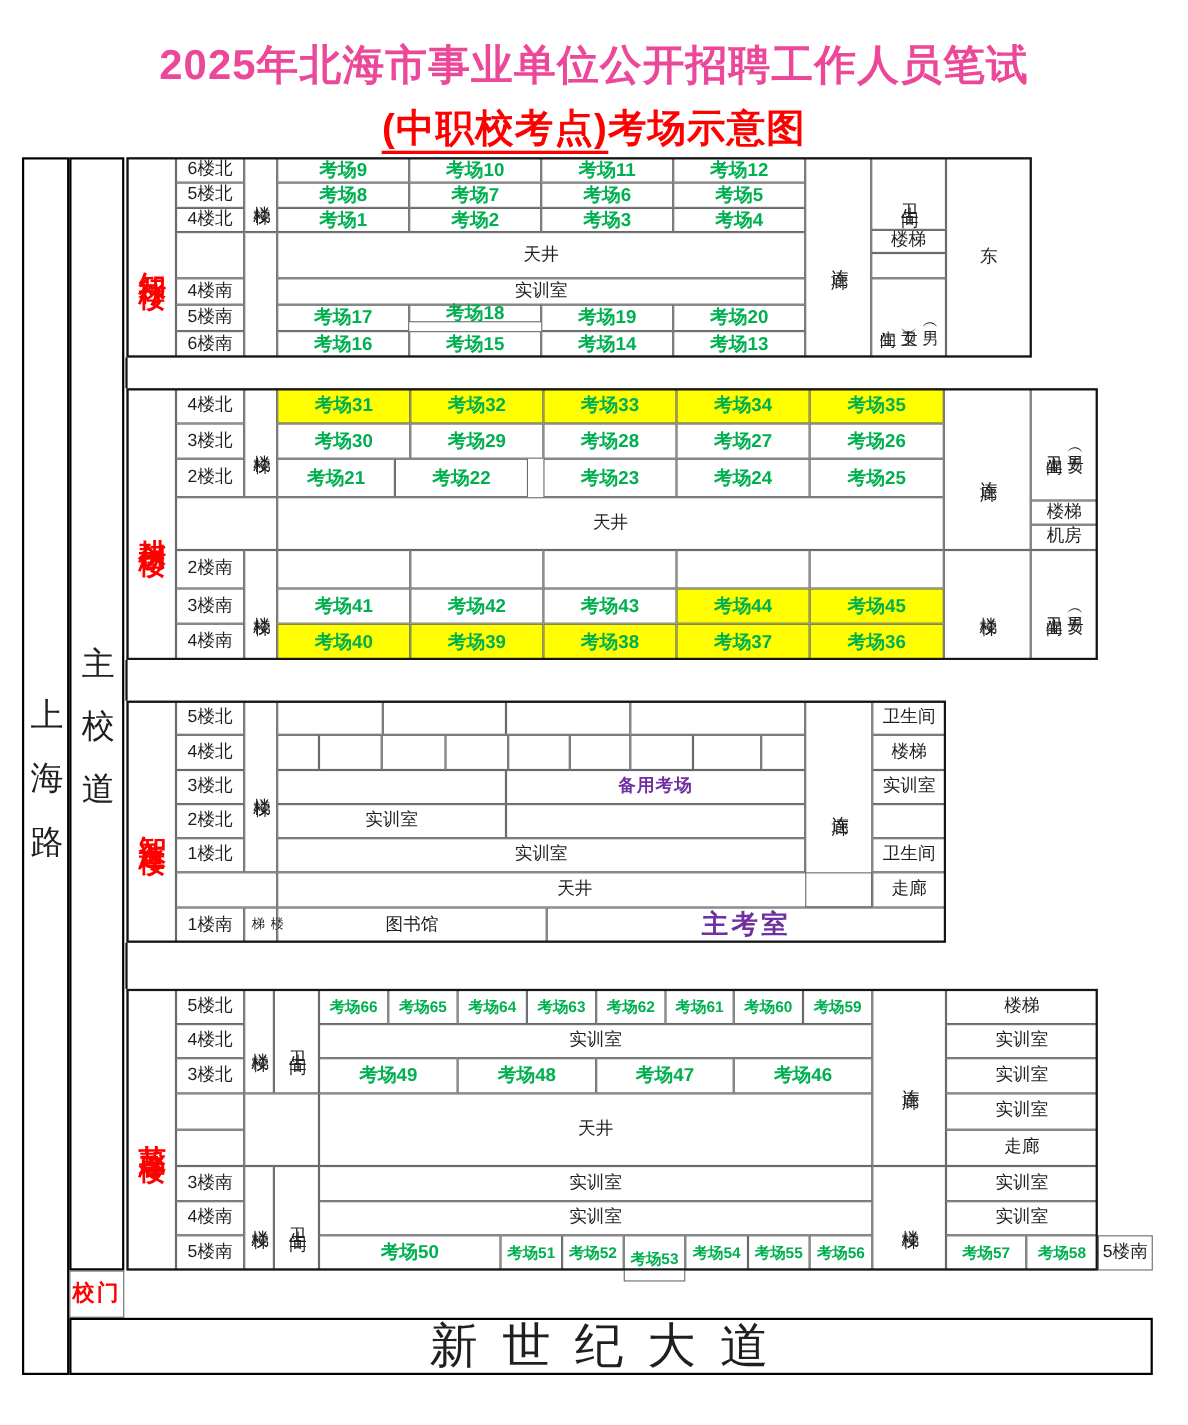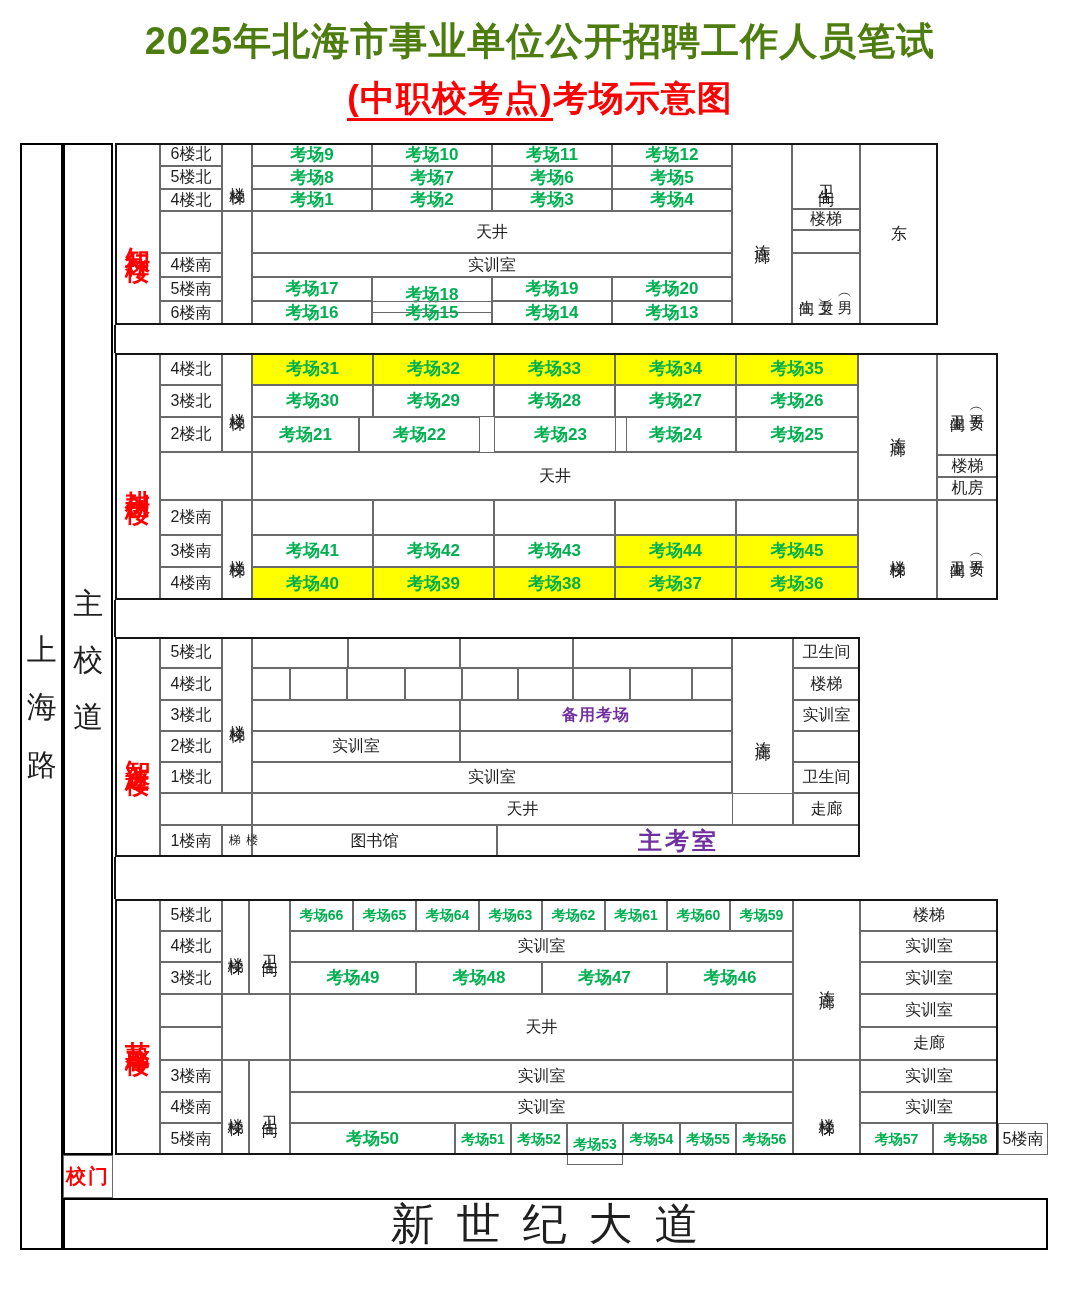--- a/index.html
+++ b/index.html
@@ -1,18 +1,18 @@
 <!DOCTYPE html>
 <html><head>
 <meta charset="utf-8">
 <style>
   html,body{margin:0;padding:0;background:#ffffff;}
   body{width:1080px;height:1295px;position:relative;font-family:"Liberation Sans","DejaVu Sans",sans-serif;}
   #titles{position:absolute;left:0;top:0;width:1080px;text-align:center;}
-  .t1{margin-top:16px;font-size:38px;font-weight:900;color:#4d7c0f;letter-spacing:1px;}
+  .t1{margin-top:34px;font-size:38px;font-weight:900;color:#ec4899;letter-spacing:1px;}
   .t2{margin-top:8px;font-size:35px;font-weight:900;color:#ff0000;letter-spacing:1px;}
   .t2 .ul{border-bottom:3px solid #ff0000;padding-bottom:1px;}
   #diagram{position:absolute;left:0;top:0;width:1080px;height:1295px;}
   .cell{position:absolute;box-sizing:border-box;border:1.5px solid #6a6a6a;display:flex;align-items:center;justify-content:center;line-height:1.15;color:#1f1f1f;font-size:16px;white-space:nowrap;background:transparent;}
   .room{color:#00B050;font-weight:bold;font-size:17px;}
   .room.sm{font-size:14px;}
   .hl{background:#FFFF00;}
   .floor{font-size:16px;}
   .fac{font-size:16px;}
   .facsm{font-size:12px;letter-spacing:1px;padding-left:14px;}
@@ -59,21 +59,21 @@
     <div class="cell room" style="left: 372px; top: 166px; width: 120px; height: 23px;">考场7</div>
     <div class="cell room" style="left: 492px; top: 166px; width: 120px; height: 23px;">考场6</div>
     <div class="cell room" style="left: 612px; top: 166px; width: 120px; height: 23px;">考场5</div>
     <div class="cell room" style="left: 252px; top: 189px; width: 120px; height: 22px;">考场1</div>
     <div class="cell room" style="left: 372px; top: 189px; width: 120px; height: 22px;">考场2</div>
     <div class="cell room" style="left: 492px; top: 189px; width: 120px; height: 22px;">考场3</div>
     <div class="cell room" style="left: 612px; top: 189px; width: 120px; height: 22px;">考场4</div>
     <div class="cell fac" style="left: 252px; top: 211px; width: 480px; height: 42px;">天井</div>
     <div class="cell fac" style="left: 252px; top: 253px; width: 480px; height: 24px;">实训室</div>
     <div class="cell room" style="left: 252px; top: 277px; width: 120px; height: 24px;">考场17</div>
-    <div class="cell room" style="left: 372px; top: 277px; width: 120px; height: 36px;">考场18</div>
+    <div class="cell room" style="left: 372px; top: 277px; width: 120px; height: 16px;">考场18</div>
     <div class="cell room" style="left: 492px; top: 277px; width: 120px; height: 24px;">考场19</div>
     <div class="cell room" style="left: 612px; top: 277px; width: 120px; height: 24px;">考场20</div>
     <div class="cell room" style="left: 252px; top: 301px; width: 120px; height: 24px;">考场16</div>
     <div class="cell room" style="left: 372px; top: 301px; width: 120px; height: 24px;">考场15</div>
     <div class="cell room" style="left: 492px; top: 301px; width: 120px; height: 24px;">考场14</div>
     <div class="cell room" style="left: 612px; top: 301px; width: 120px; height: 24px;">考场13</div>
     <div class="cell fac vert" style="left: 732px; top: 143px; width: 60px; height: 182px;">连廊</div>
     <div class="cell fac vert" style="left: 792px; top: 143px; width: 68px; height: 66px;">卫生间</div>
     <div class="cell fac" style="left: 792px; top: 209px; width: 68px; height: 21px;">楼梯</div>
     <div class="cell" style="left: 792px; top: 230px; width: 68px; height: 23px;"></div>
@@ -97,21 +97,21 @@
     <div class="cell room hl" style="left: 494px; top: 353px; width: 121px; height: 32px;">考场33</div>
     <div class="cell room hl" style="left: 615px; top: 353px; width: 121px; height: 32px;">考场34</div>
     <div class="cell room hl" style="left: 736px; top: 353px; width: 122px; height: 32px;">考场35</div>
     <div class="cell room" style="left: 252px; top: 385px; width: 121px; height: 32px;">考场30</div>
     <div class="cell room" style="left: 373px; top: 385px; width: 121px; height: 32px;">考场29</div>
     <div class="cell room" style="left: 494px; top: 385px; width: 121px; height: 32px;">考场28</div>
     <div class="cell room" style="left: 615px; top: 385px; width: 121px; height: 32px;">考场27</div>
     <div class="cell room" style="left: 736px; top: 385px; width: 122px; height: 32px;">考场26</div>
     <div class="cell room" style="left: 252px; top: 417px; width: 107px; height: 35px;">考场21</div>
     <div class="cell room" style="left: 359px; top: 417px; width: 121px; height: 35px;">考场22</div>
-    <div class="cell room" style="left: 494px; top: 417px; width: 133px; height: 35px;">考场23</div>
+    <div class="cell room" style="left: 494px; top: 417px; width: 121px; height: 35px;">考场23</div>
     <div class="cell room" style="left: 615px; top: 417px; width: 121px; height: 35px;">考场24</div>
     <div class="cell room" style="left: 736px; top: 417px; width: 122px; height: 35px;">考场25</div>
     <div class="cell" style="left: 160px; top: 452px; width: 92px; height: 48px;"></div>
     <div class="cell fac" style="left: 252px; top: 452px; width: 606px; height: 48px;">天井</div>
     <div class="cell" style="left: 252px; top: 500px; width: 121px; height: 35px;"></div>
     <div class="cell" style="left: 373px; top: 500px; width: 121px; height: 35px;"></div>
     <div class="cell" style="left: 494px; top: 500px; width: 121px; height: 35px;"></div>
     <div class="cell" style="left: 615px; top: 500px; width: 121px; height: 35px;"></div>
     <div class="cell" style="left: 736px; top: 500px; width: 122px; height: 35px;"></div>
     <div class="cell room" style="left: 252px; top: 535px; width: 121px; height: 32px;">考场41</div>

